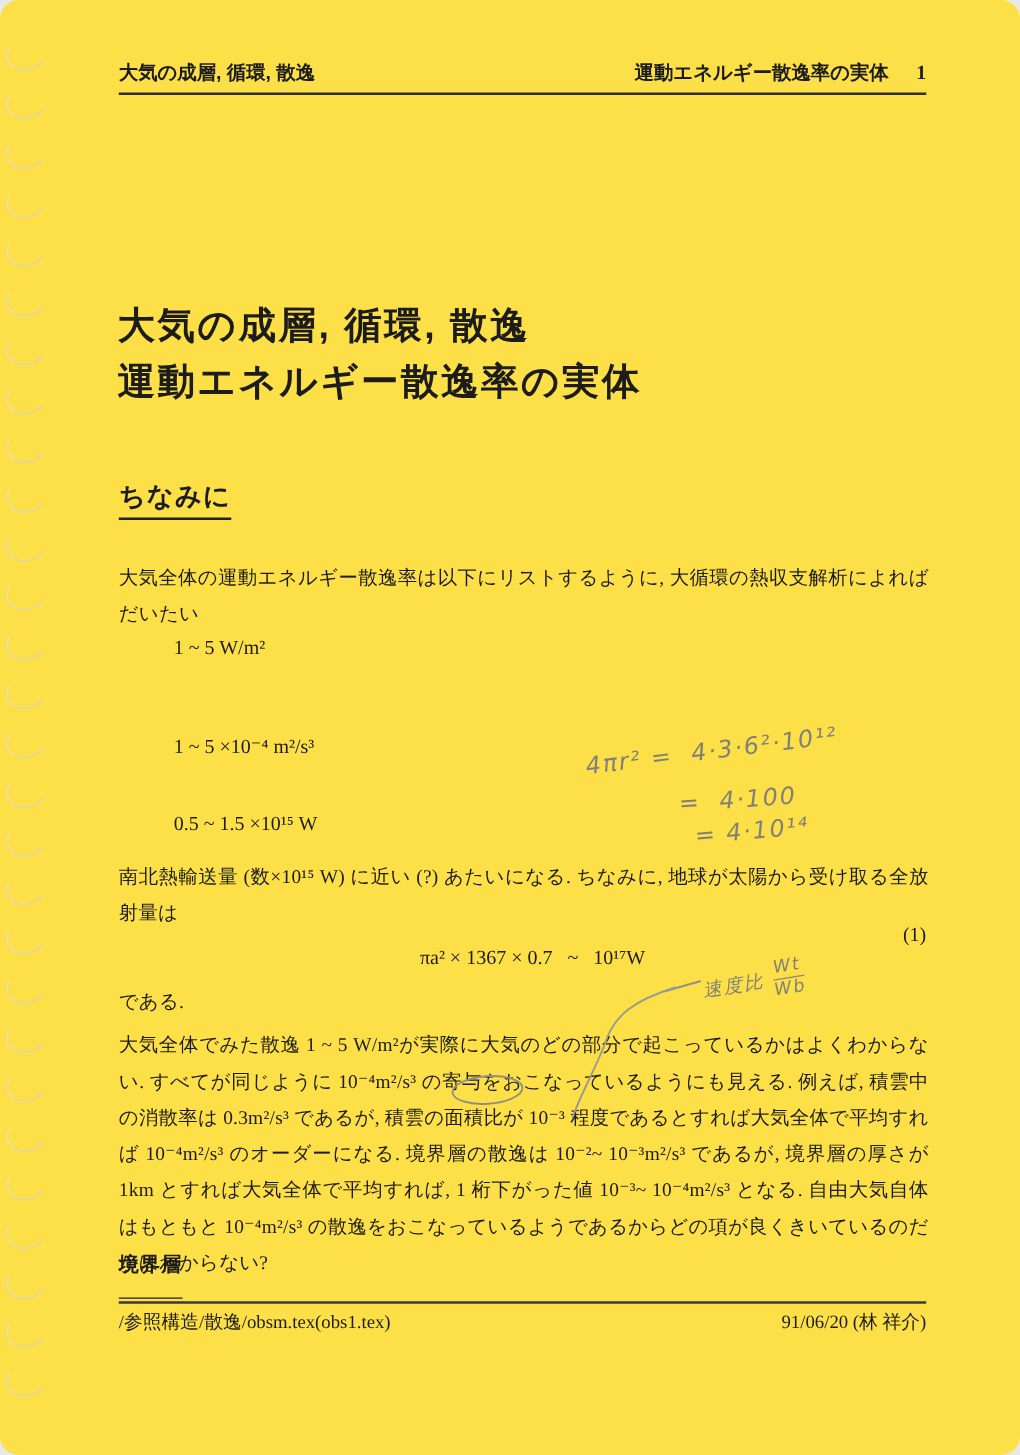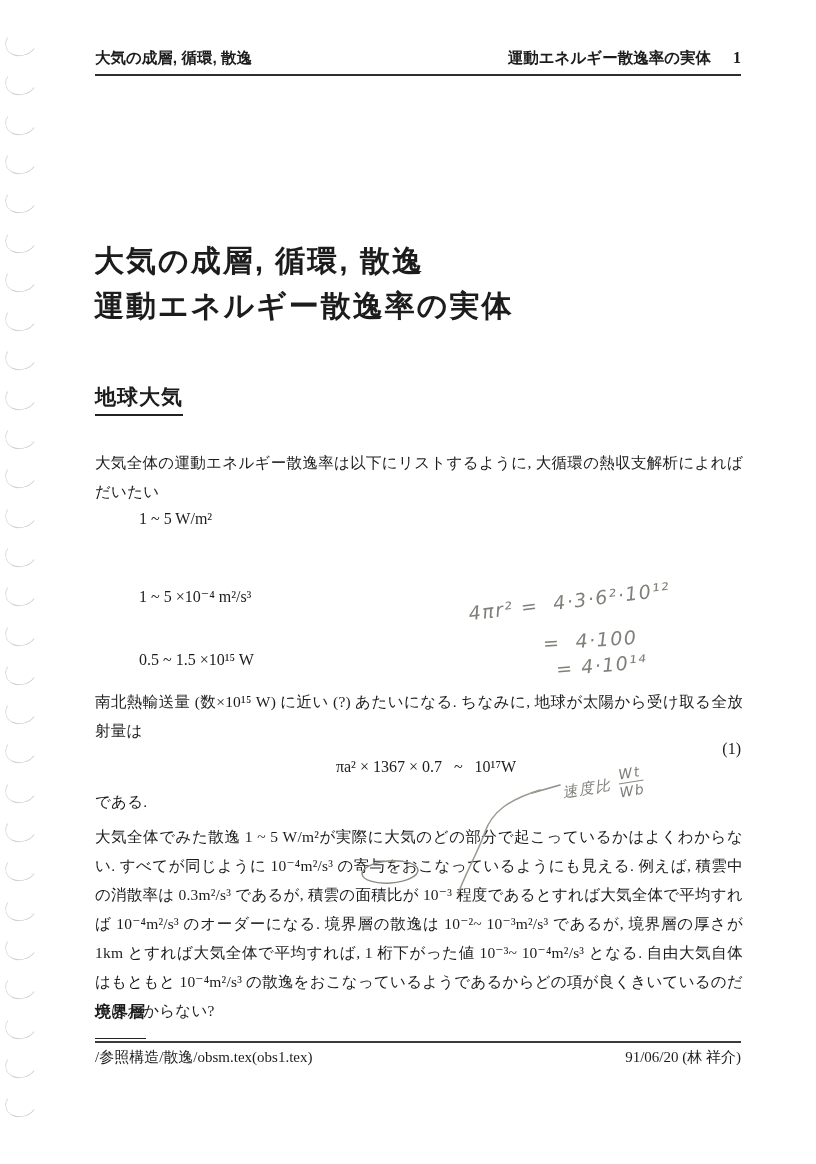--- a/index.html
+++ b/index.html
@@ -1,20 +1,20 @@
 <!DOCTYPE html>
 <html><head>
 <meta charset="utf-8">
 <style>
   html,body{margin:0;padding:0;}
   body{background:#e8e8e6;}
   .page{
     position:relative;width:816px;height:1164px;margin:0 auto;
-    background:#ffffff;overflow:hidden;
-    font-family:"Liberation Serif","DejaVu Serif",serif;color:#1c1c1c;
+    background:#fde047;overflow:hidden;
+    font-family:"Liberation Serif","DejaVu Serif",serif;color:#1c1c1c;border-radius:15px;
   }
   
   .holes{position:absolute;left:0;top:0;width:60px;height:1164px;}
   .hole{
     position:absolute;left:5px;width:30px;height:24px;border-radius:50%;
     border:1.6px solid transparent;border-bottom-color:#d3d3cc;border-left-color:#dddcd5;
     transform:rotate(-14deg);
   }
   
   .header{position:absolute;left:95px;top:48px;width:646px;display:flex;align-items:baseline;
@@ -95,21 +95,21 @@
     <span>運動エネルギー散逸率の実体</span>
     <span class="pagenum">1</span>
   </div>
   <div class="rule-top"></div>
 
   <div class="doc-title">
     <div>大気の成層, 循環, 散逸</div>
     <div>運動エネルギー散逸率の実体</div>
   </div>
 
-  <div class="sec1">地球大気</div>
+  <div class="sec1">ちなみに</div>
 
   <div class="para" style="top:448px">大気全体の運動エネルギー散逸率は以下にリストするように, 大循環の熱収支解析によればだいたい</div>
   <div class="eq" style="top:510px">1 ~ 5 W/m²</div>
   <div class="eq" style="top:587px">1 ~ 5 ×10⁻⁴ m²/s³</div>
   <div class="eq" style="top:651px">0.5 ~ 1.5 ×10¹⁵ W</div>
   <div class="para" style="top:687px">南北熱輸送量 (数×10¹⁵ W) に近い (?) あたいになる. ちなみに, 地球が太陽から受け取る全放射量は</div>
 
   <div class="eq-center" style="top:740px">
     <span>πa² × 1367 × 0.7   ~   10¹⁷W</span>
     <span class="eq-number">(1)</span>

